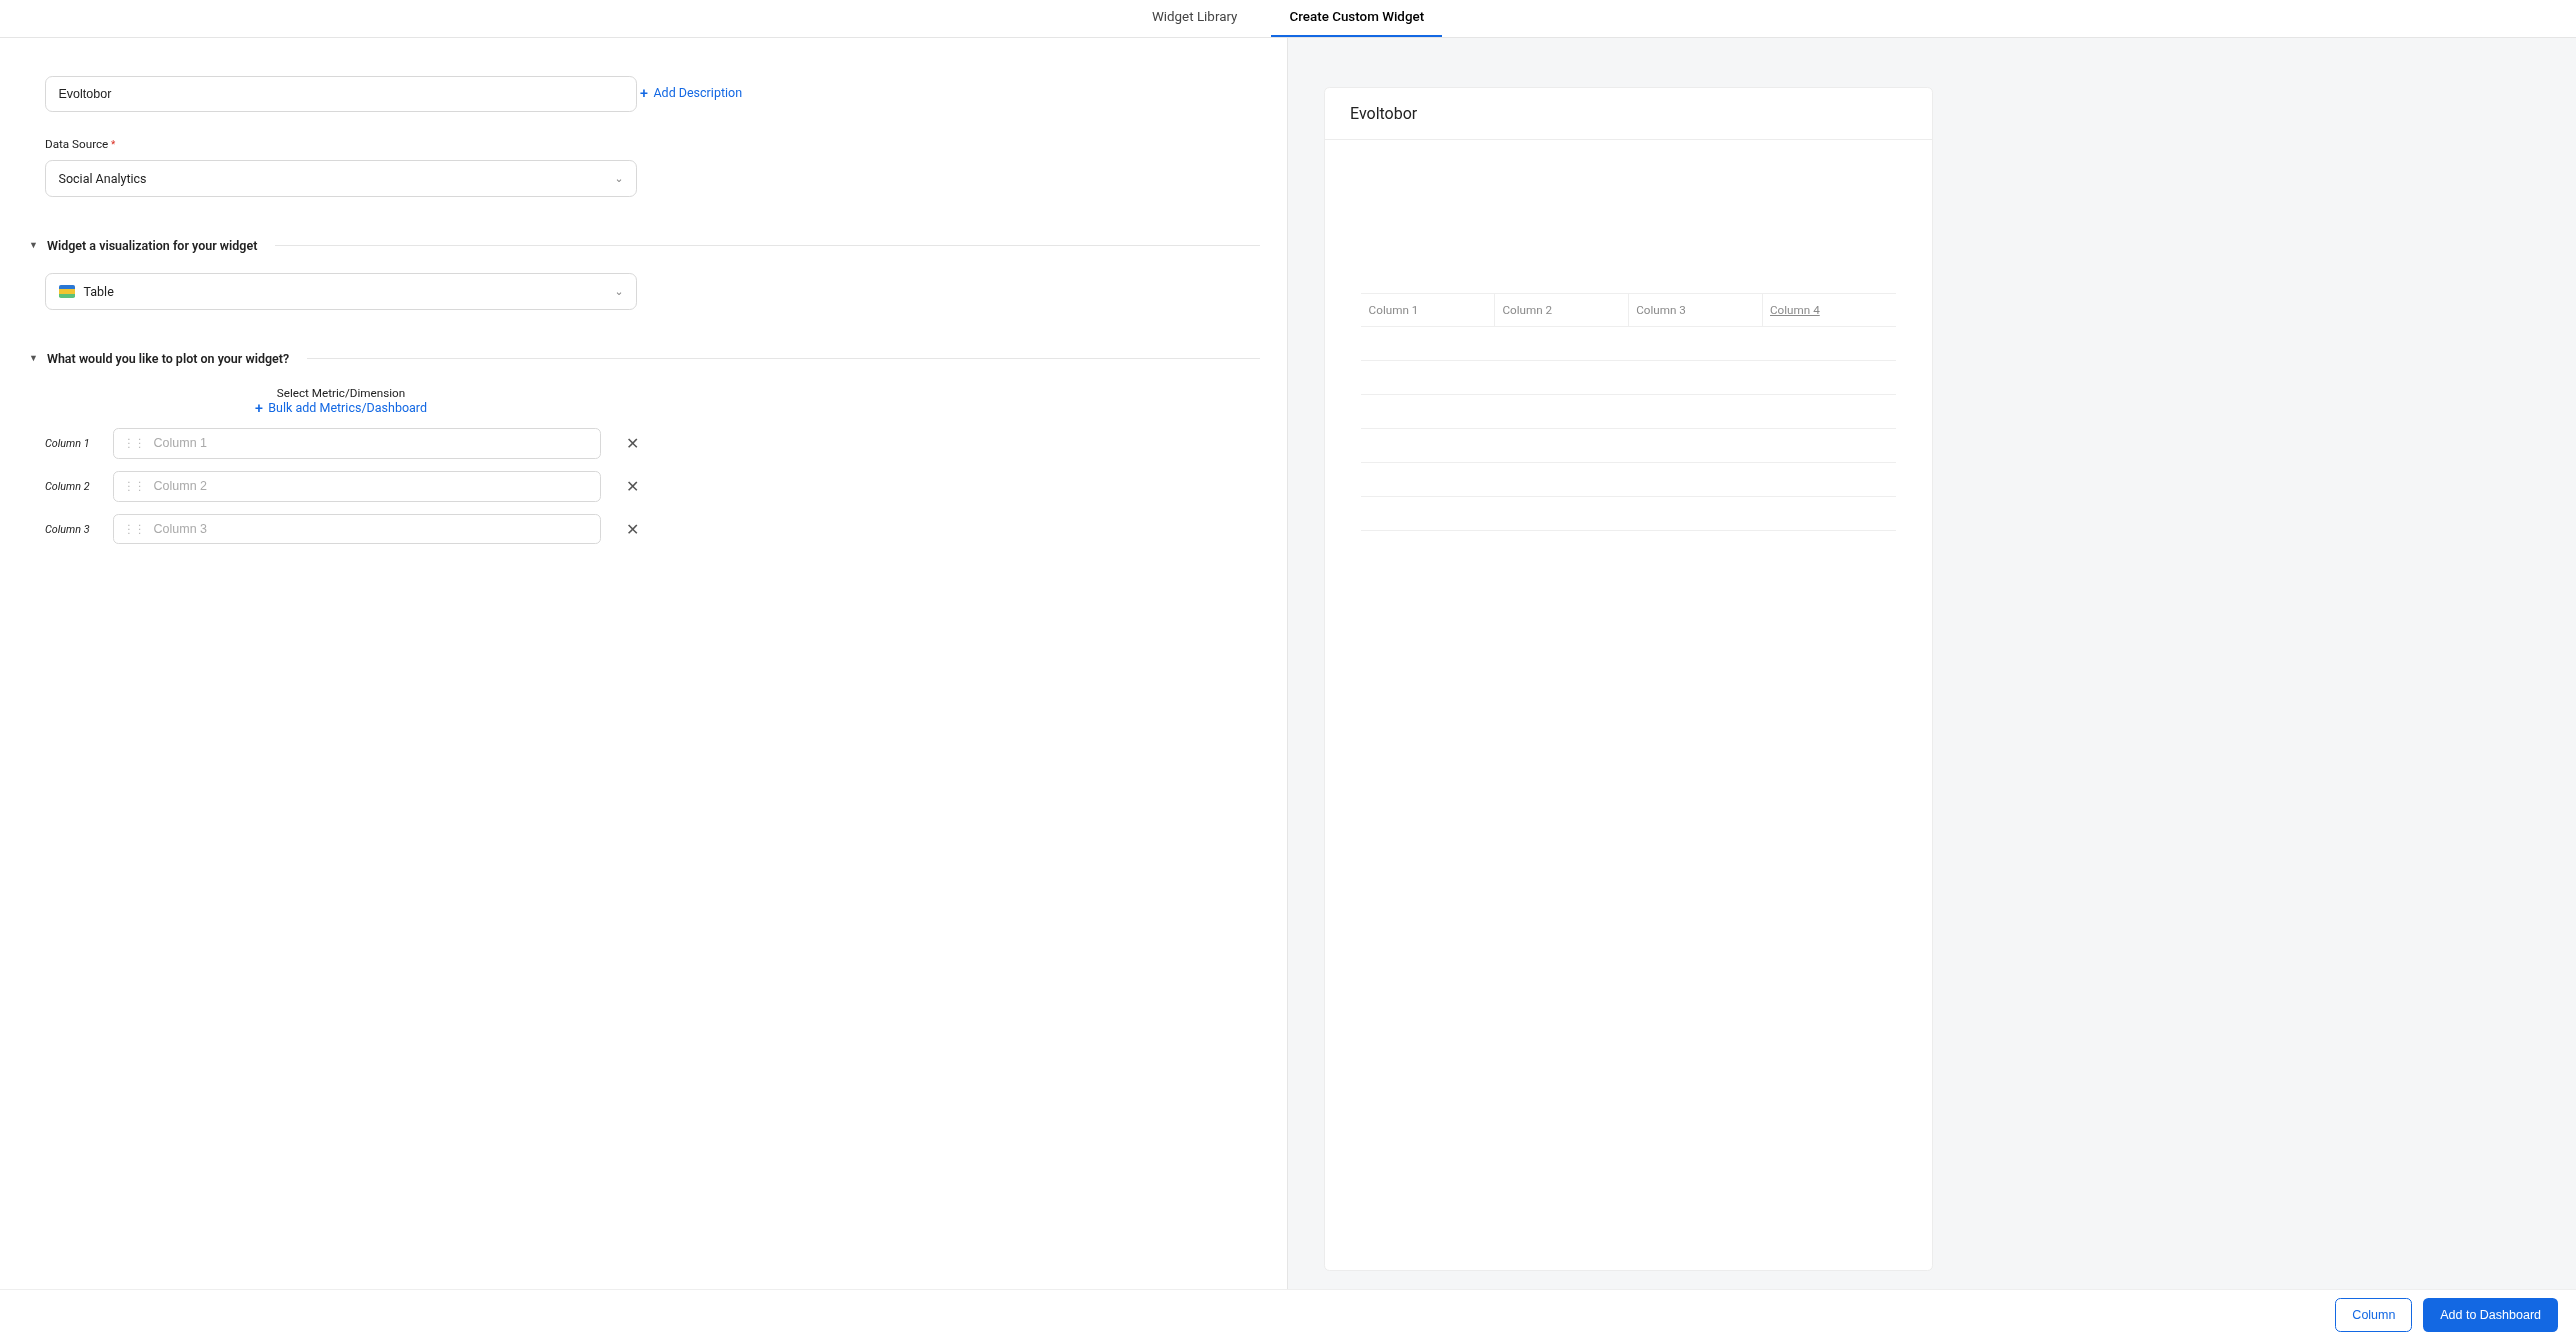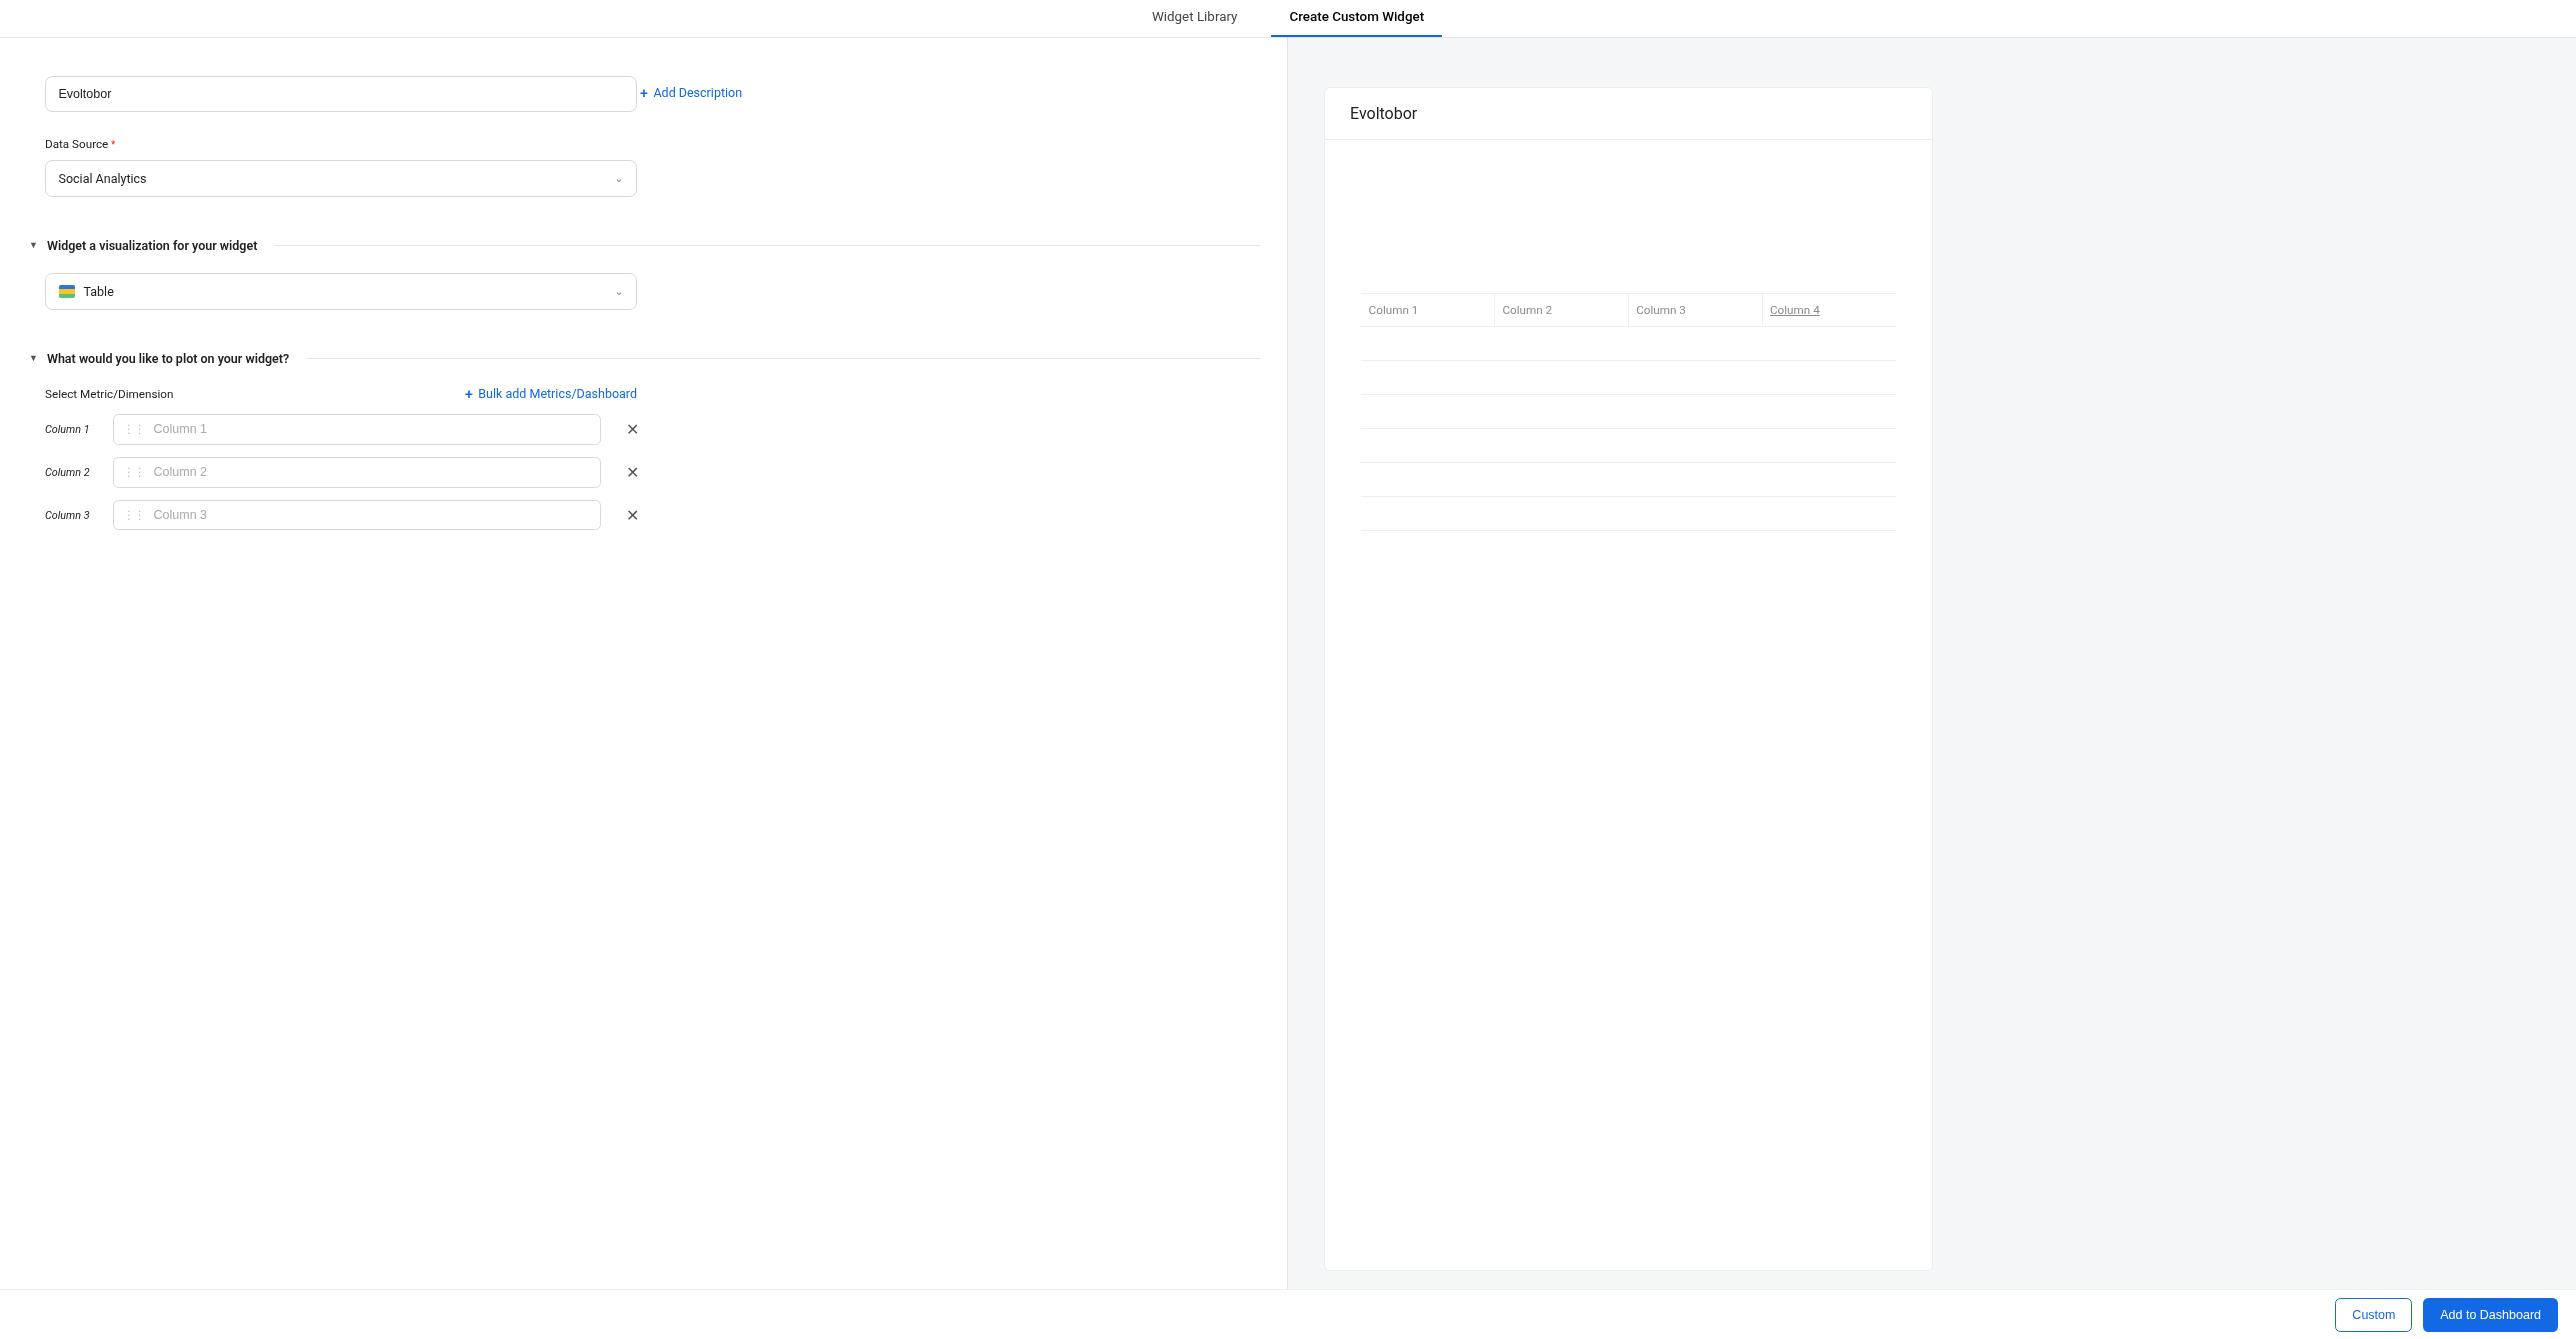--- a/index.html
+++ b/index.html
@@ -39,21 +39,21 @@
 
 
 .viz-select { display: flex; align-items: center; gap: 9px; }
 .table-icon {
   width: 16px; height: 12.5px; display: inline-block; position: relative;
   background: linear-gradient(to bottom, #2b78d4 0 33%, #f2c531 33% 66%, #5cc17b 66% 100%);
   border-radius: 1.8px;
 }
 
 
-.metric-header-row { display: flex; justify-content: space-between; align-items: center; max-width: 592px; margin-bottom: 12.5px; }
+.metric-header-row { display: flex; justify-content: space-between; align-items: center; max-width: 592px; margin-bottom: 12.5px; flex-direction: column; }
 .metric-row { display: flex; align-items: center; gap: 16px; margin-bottom: 12.5px; max-width: 627px; }
 .metric-row .row-label { width: 52px; font-size: 10.8px; font-style: italic; color: #222; }
 .metric-input-wrap { flex: 1; display: flex; align-items: center; border: 0.9px solid #d8d8d8; border-radius: 5.4px; padding: 7.2px 9px; background: #fff; max-width: 488px; }
 .drag-handle { color: #bbb; font-size: 11.7px; margin-right: 9px; cursor: grab; letter-spacing: -0.9px; }
 .metric-input { border: none; outline: none; font-size: 12.5px; color: #222; flex: 1; background: transparent; }
 .metric-input::placeholder { color: #aaa; }
 .remove-btn { color: #555; font-size: 16px; cursor: pointer; padding: 3.6px; margin-left: 5.4px; }
 
 
 .preview-card {
@@ -213,18 +213,18 @@
                 <div class="preview-table-cell"></div>
               </div>
           </div>
         </div>
       </div>
     </div>
 
   </div>
 
   <div class="footer">
-    <button class="btn btn-secondary">Custom</button>
+    <button class="btn btn-secondary">Column</button>
     <button class="btn btn-primary">Add to Dashboard</button>
   </div>
 
 </div>
 
 
 </body></html>

